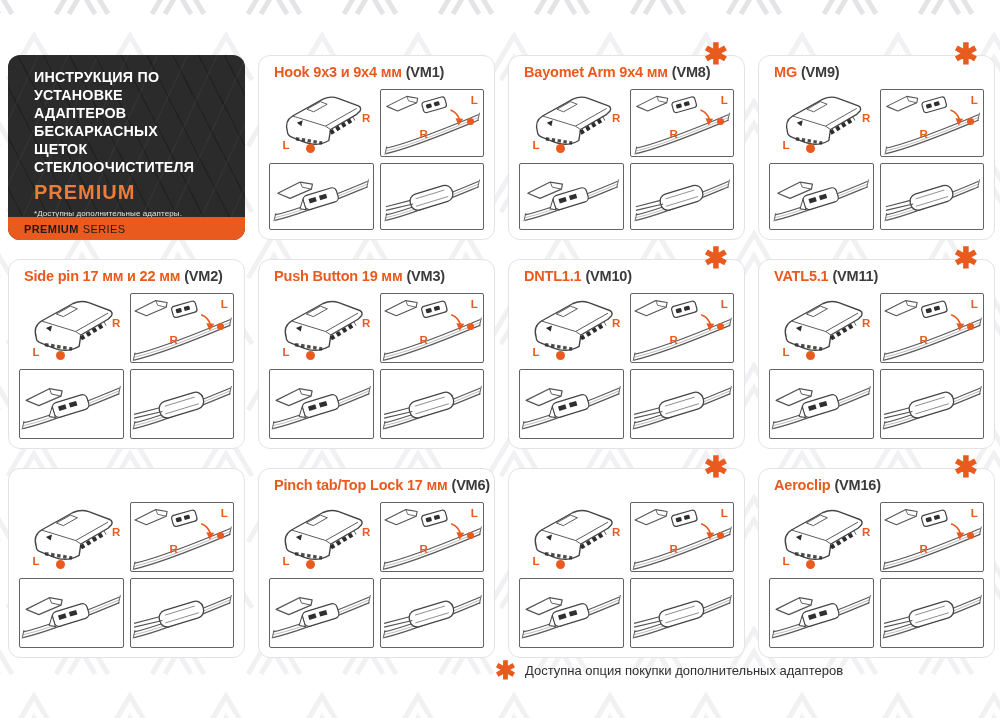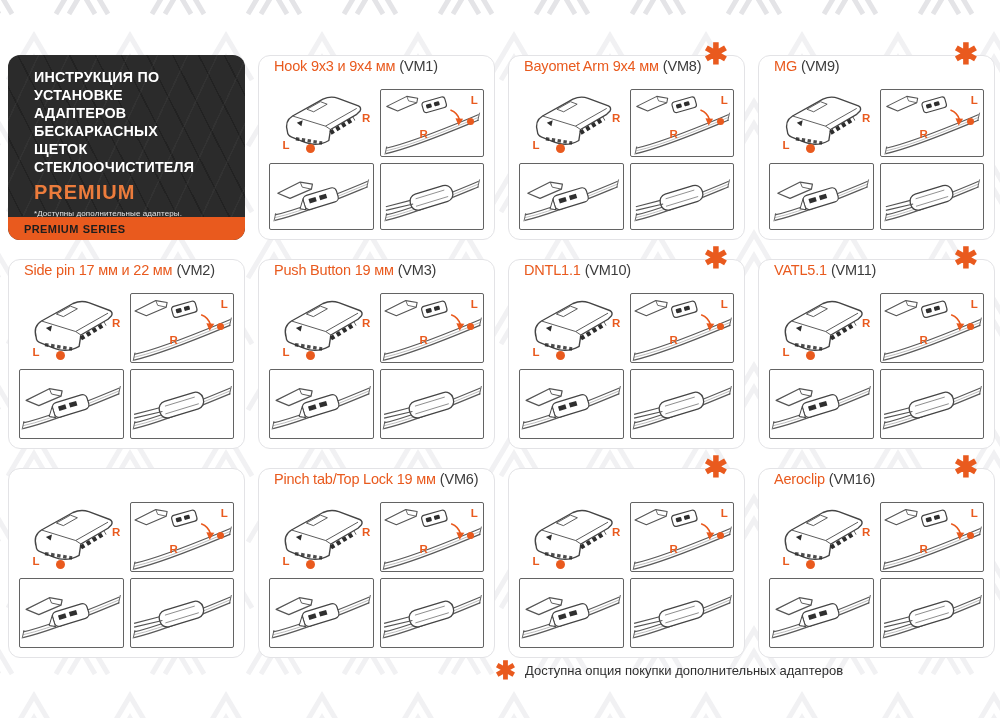--- a/index.html
+++ b/index.html
@@ -19,25 +19,25 @@
                      repeating-linear-gradient(63deg, rgba(0,0,0,0.22) 0 1.5px, rgba(0,0,0,0) 1.5px 23px);}
   .ic-inner{padding:13px 15px 0 26px;}
   .ic-title{font-size:14.3px;font-weight:700;line-height:1.26;letter-spacing:.2px;color:#fff;}
   .ic-premium{margin-top:5px;font-size:20px;font-weight:700;letter-spacing:1px;color:#ec7c3c;}
   .ic-note{margin-top:5px;font-size:8px;line-height:1.35;color:#e2e2e2;letter-spacing:.1px;}
   .ic-row{margin-top:7px;display:flex;align-items:center;}
   .qr-box{width:40px;height:40px;background:#fff;padding:3px;border-radius:2px;flex:0 0 auto;}
   .series-bar{position:absolute;left:0;right:0;bottom:0;height:23px;background:#e95a1e;
     display:flex;align-items:center;padding-left:16px;color:#1d1d1d;font-size:11px;letter-spacing:.4px;}
   .series-bar b{font-weight:700;}
-  .series-bar span{font-weight:700;margin-left:4px;}
+  .series-bar span{font-weight:400;margin-left:4px;}
 
   
   .ast{position:absolute;top:-16px;right:16px;color:#e95a1e;font-size:29px;line-height:1;font-weight:700;z-index:3;}
-  .card-title{margin:2px 0 0 15px;font-size:14.5px;font-weight:400;white-space:nowrap;letter-spacing:-0.2px;}
+  .card-title{margin:8px 0 0 15px;font-size:14.5px;font-weight:700;white-space:nowrap;letter-spacing:-0.2px;}
   .card-title .nm{color:#e95a1e;}
   .card-title .cd{color:#3b3b3b;margin-left:4px;}
   .panels{position:absolute;left:10px;right:10px;top:33px;bottom:9px;display:grid;
           grid-template-columns:1fr 1fr;grid-template-rows:1fr 1fr;gap:6px;}
   .panel{position:relative;overflow:hidden;}
   .panel svg{display:block;width:100%;height:100%;}
   .boxed{border:1px solid #636363;border-radius:2px;background:#fff;}
   .lbl{position:absolute;color:#e95a1e;font-weight:700;font-size:11.5px;line-height:1;}
   .dot{position:absolute;width:9px;height:9px;border-radius:50%;background:#e95a1e;}
   .pA .lbl-r{right:3%;top:36%;}
@@ -653,21 +653,21 @@
           <use href="#g-connector-done"></use>
           <path d="M3,47 L30,40 M3,51 L33,44" fill="none" stroke="#555" stroke-width="1.2"></path>
         </svg>
       </div>
     </div>
   </div>
 
   <div class="card adapter-card">
 
     <div class="card-title">
-      <span class="nm">Pinch tab/Top Lock 19 мм</span><span class="cd">(VM6)</span>
+      <span class="nm">Pinch tab/Top Lock 17 мм</span><span class="cd">(VM6)</span>
     </div>
     <div class="panels">
       <div class="panel pA">
         <svg viewBox="0 0 110 80">
               <use href="#g-adapter-big"></use>
             </svg>
         <span class="lbl lbl-r">R</span>
         <span class="lbl lbl-l">L</span>
         <span class="dot"></span>
       </div>

